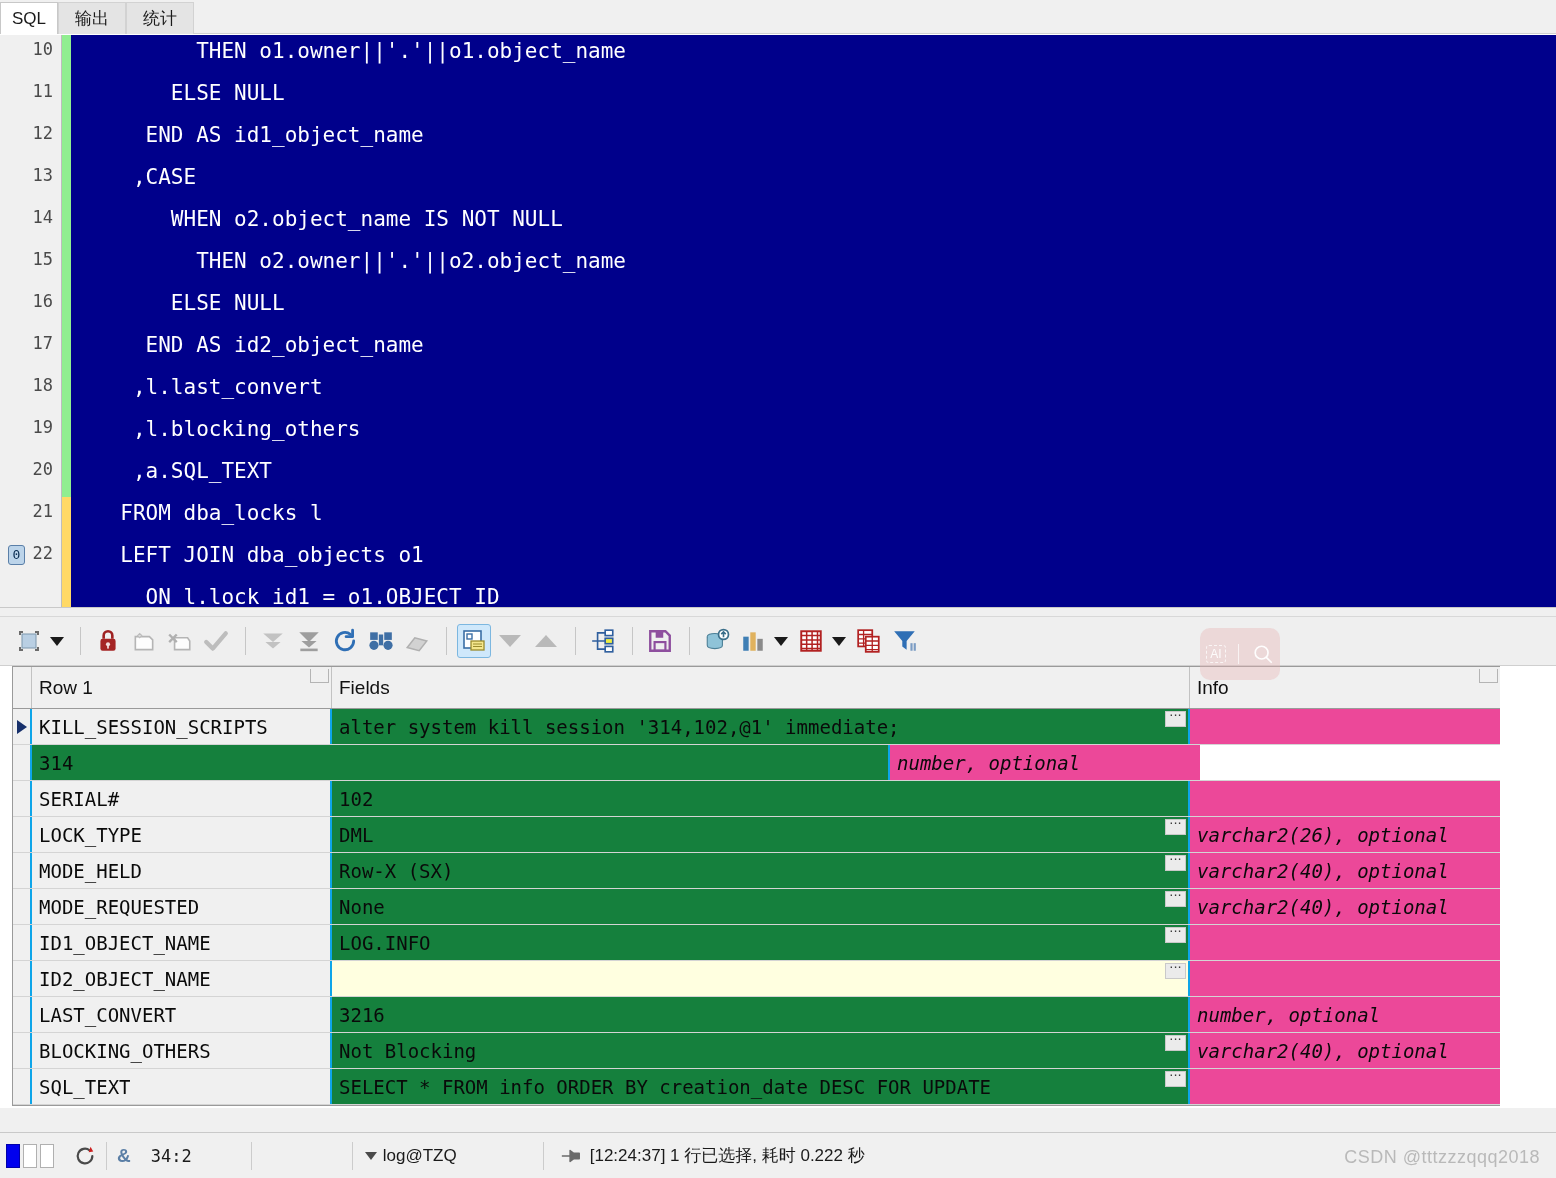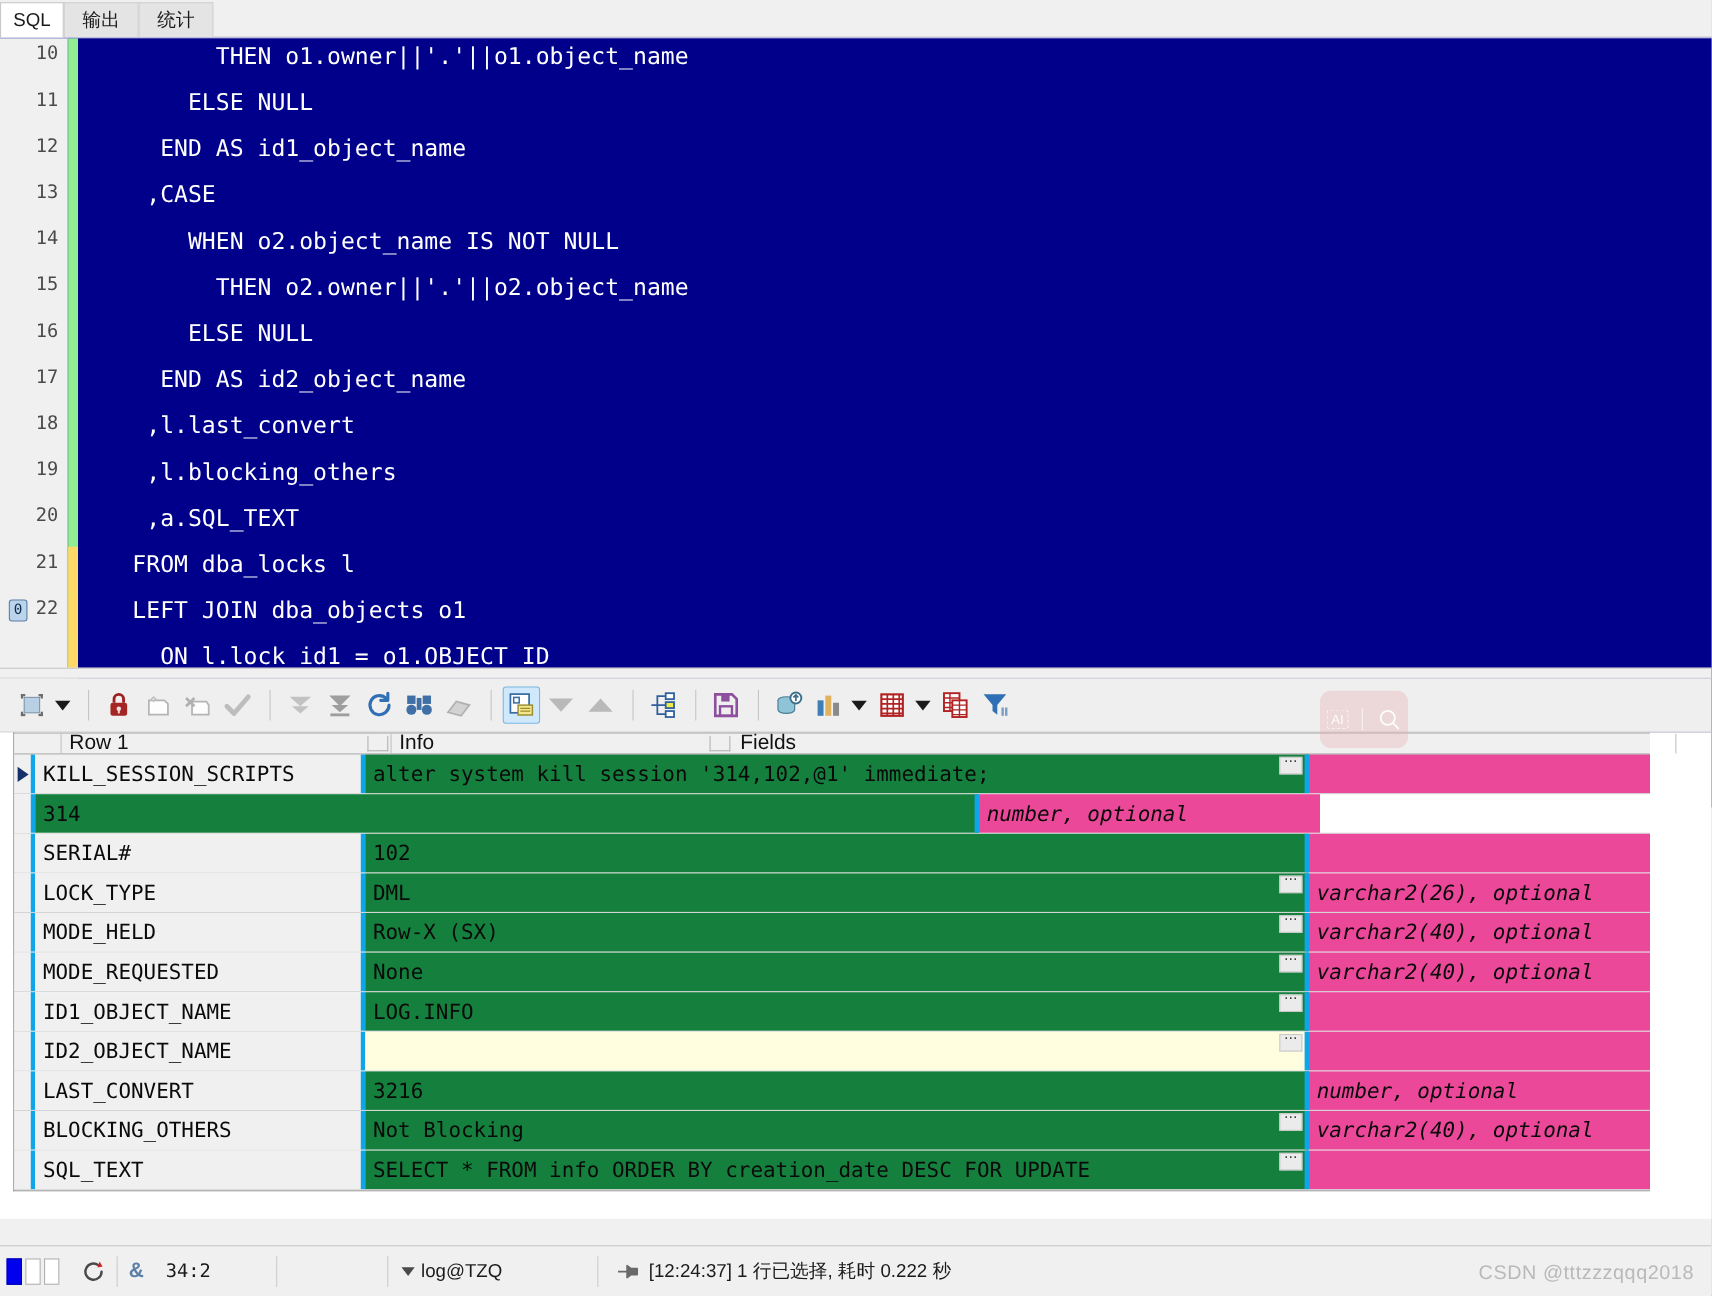--- a/index.html
+++ b/index.html
@@ -200,25 +200,24 @@
   .gridinner {
     position: absolute;
     top: 0; left: 12px;
     width: 1488px;
     border: 1px solid #9a9a9a;
     border-right: none;
     background: #ffffff;
   }
   .ghead {
     display: flex;
-    height: 19px;
+    height: 42px;
     background: #f0f0f0;
     border-bottom: 1px solid #9a9a9a;
     position: relative;
-    padding-left: 24px;
   }
   .ghead .gh {
     font-size: 19px;
     color: #111;
     display: flex; align-items: center;
     padding-left: 7px;
     font-family: "Liberation Sans", sans-serif;
     border-right: 1px solid #c2c2c2;
     position: relative;
   }
@@ -240,21 +239,21 @@
     height: 36px;
     border-bottom: 1px solid #d4d4d4;
     position: relative;
   }
   .cell {
     display: flex; align-items: center;
     font-family: "DejaVu Sans Mono", monospace;
     font-size: 19px;
     color: #0a0a0a;
     padding-left: 7px;
-    border-right: 4px solid #0ea5e9;
+    border-right: 2px solid #0ea5e9;
     overflow: hidden;
     white-space: nowrap;
   }
   .cell.rowlabel { background: #f0f0f0; }
   .cell.fieldcell { background: #15803d; position: relative; }
   .cell.fieldcell.hl { background: #ffffe0; }
   .cell.infocell {
     font-style: italic;
     border-right: none;
     background: #ec4899;
@@ -568,26 +567,26 @@
   </div>
 
   <div class="grid">
     <div class="gridinner">
       <div class="ghead">
         <div class="gh c-mark"></div>
         <div class="gh c-row">
           <span>Row 1</span>
           <span class="gh-corner"></span>
         </div>
+        <div class="gh c-field">
+          <span>Fields</span>
+        </div>
         <div class="gh c-info">
           <span>Info</span>
           <span class="gh-corner"></span>
-        </div>
-        <div class="gh c-field">
-          <span>Fields</span>
         </div>
       </div>
       <div id="gridbody">
           <div class="grow">
             <div class="cell markcell c-mark">
               <span class="rowarrow"></span>
             </div>
             <div class="cell rowlabel c-row">KILL_SESSION_SCRIPTS</div>
             <div class="cell fieldcell c-field">
               <span>alter system kill session '314,102,@1' immediate;</span>

